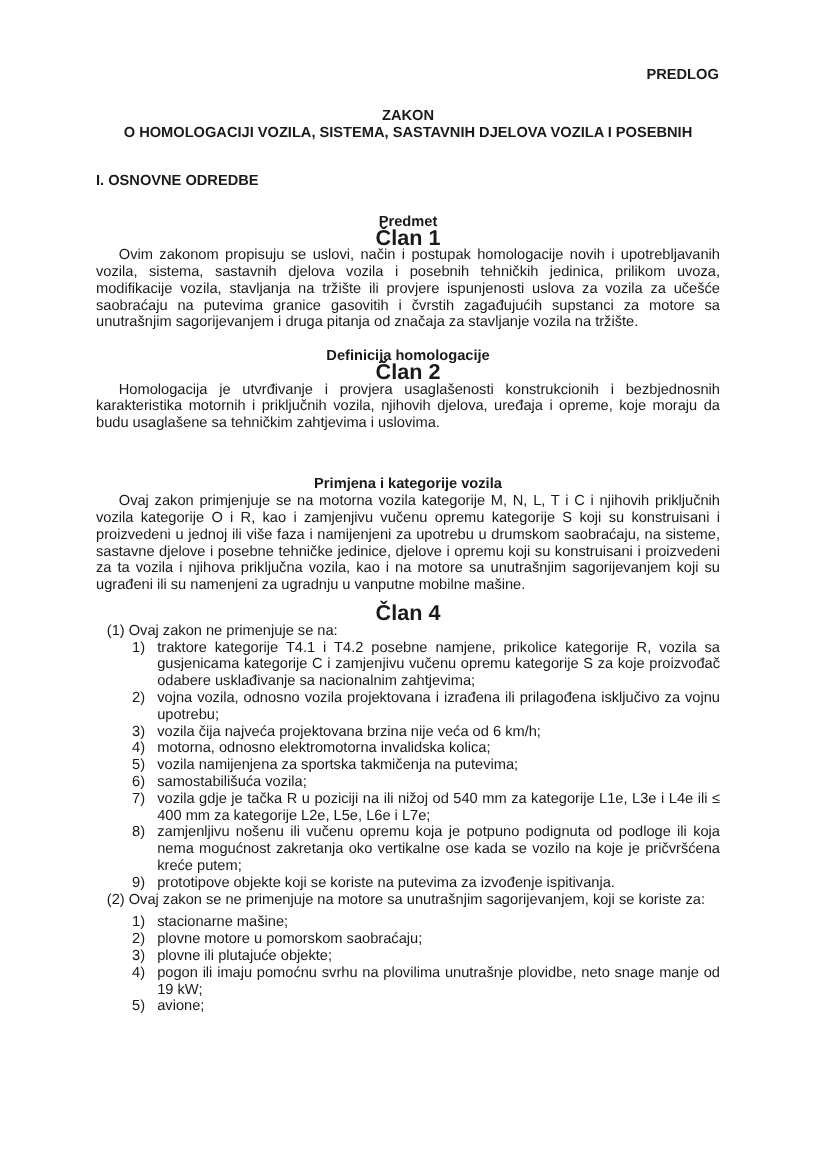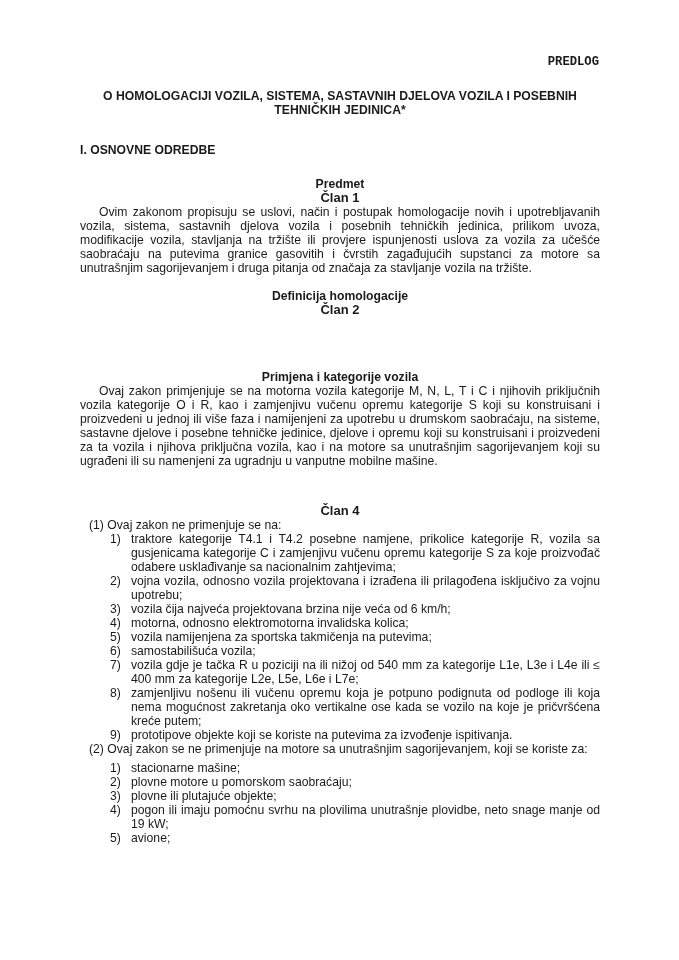--- a/index.html
+++ b/index.html
@@ -2,66 +2,67 @@
 <html><head>
 <meta charset="utf-8">
 <style>
   html, body { margin: 0; padding: 0; background: #ffffff; }
   body {
     width: 679px; height: 960px; position: relative; overflow: hidden;
     font-family: "Liberation Sans", sans-serif; color: #1a1a1a;
     font-size: 12.2px; line-height: 14px;
   }
   .page { position: absolute; left: 0; top: 0; width: 679px; height: 960px; }
-  .predlog { position: absolute; right: 80px; top: 55px; font-weight: bold; font-size: 12.2px; font-family: Liberation Mono, monospace; }
+  .predlog { position: absolute; right: 80px; top: 55px; font-weight: bold; font-size: 12.2px; }
   .title-block { position: absolute; left: 80px; width: 520px; top: 89px; text-align: center; font-weight: bold; }
   .section { position: absolute; left: 80px; top: 143px; font-weight: bold; }
   .art-head { text-align: center; font-weight: bold; line-height: 14px; }
-  .art-head .clan { font-size: 13px; }
+  .art-head .clan { font-size: 18px; }
   .block { position: absolute; left: 80px; width: 520px; }
   .para { text-align: justify; text-indent: 19px; margin: 0; }
   .para-plain { margin: 0; text-indent: 19px; }
   .list { margin: 0; padding: 0; list-style: none; }
   .list li { position: relative; padding-left: 51px; text-align: justify; }
   .list li .num { position: absolute; left: 30px; }
   .p1 { top: 191px; }
   .p2 { top: 287px; }
   .p3 { top: 373px; }
   .p4 { top: 503px; }
 </style>
 </head>
 <body>
 
 <div class="page">
 
   <div class="predlog">PREDLOG</div>
 
   <div class="title-block">
+    <div>ZAKON</div>
     <div>O HOMOLOGACIJI VOZILA, SISTEMA, SASTAVNIH DJELOVA VOZILA I POSEBNIH</div>
-    <div>TEHNIČKIH JEDINICA*</div>
   </div>
 
   <div class="section">I. OSNOVNE ODREDBE</div>
 
   <div class="block p1" style="top:177px;">
     <div class="art-head">
       <div>Predmet</div>
       <div class="clan">Član 1</div>
     </div>
     <p class="para">Ovim zakonom propisuju se uslovi, način i postupak homologacije novih i upotrebljavanih vozila, sistema, sastavnih djelova vozila i posebnih tehničkih jedinica, prilikom uvoza, modifikacije vozila, stavljanja na tržište ili provjere ispunjenosti uslova za vozila za učešće saobraćaju na putevima granice gasovitih i čvrstih zagađujućih supstanci za motore sa unutrašnjim sagorijevanjem i druga pitanja od značaja za stavljanje vozila na tržište.</p>
   </div>
 
   <div class="block p2" style="top:289px;">
     <div class="art-head">
       <div>Definicija homologacije</div>
       <div class="clan">Član 2</div>
     </div>
+    <p class="para">Homologacija je utvrđivanje i provjera usaglašenosti konstrukcionih i bezbjednosnih karakteristika motornih i priključnih vozila, njihovih djelova, uređaja i opreme, koje moraju da budu usaglašene sa tehničkim zahtjevima i uslovima.</p>
   </div>
 
-  <div class="block p3" style="top:370px;">
+  <div class="block p3" style="top:396px;">
     <div class="art-head">
       <div>Primjena i kategorije vozila</div>
     </div>
     <p class="para">Ovaj zakon primjenjuje se na motorna vozila kategorije M, N, L, T i C i njihovih priključnih vozila kategorije O i R, kao i zamjenjivu vučenu opremu kategorije S koji su konstruisani i proizvedeni u jednoj ili više faza i namijenjeni za upotrebu u drumskom saobraćaju, na sisteme, sastavne djelove i posebne tehničke jedinice, djelove i opremu koji su konstruisani i proizvedeni za ta vozila i njihova priključna vozila, kao i na motore sa unutrašnjim sagorijevanjem koji su ugrađeni ili su namenjeni za ugradnju u vanputne mobilne mašine.</p>
   </div>
 
   <div class="block p4" style="top:504px;">
     <div class="art-head">
       <div class="clan">Član 4</div>
     </div>

